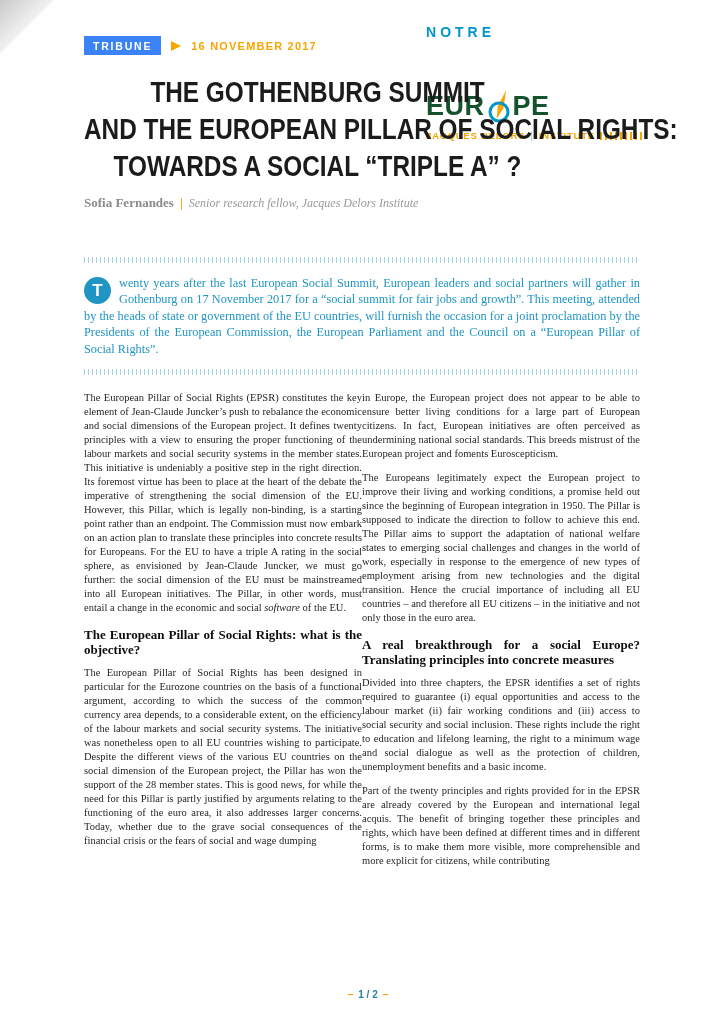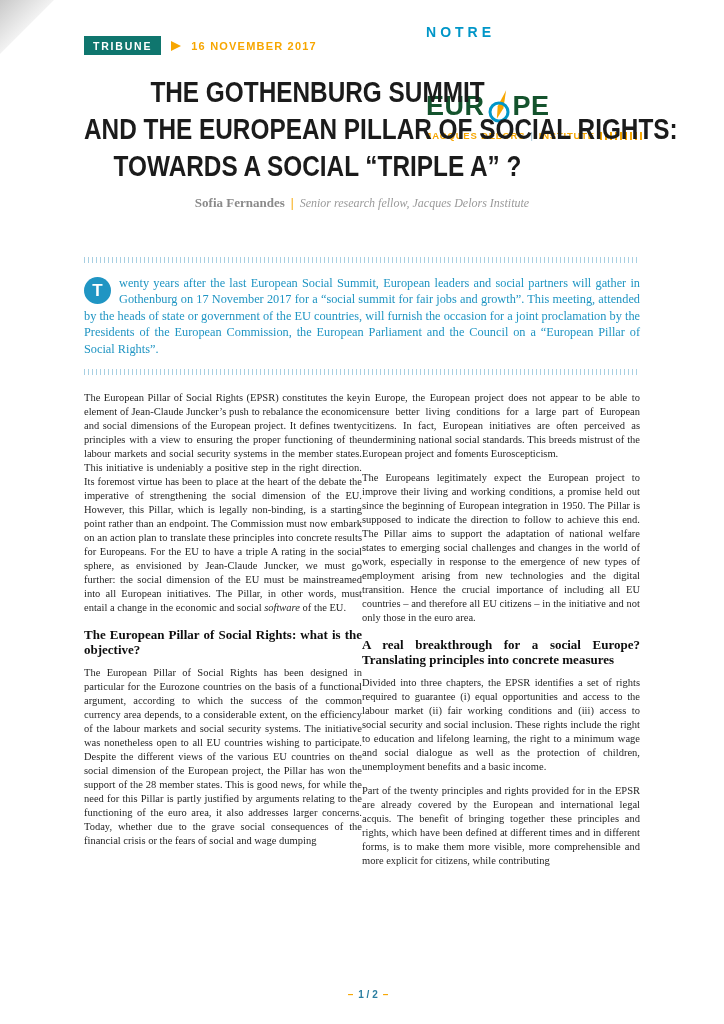--- a/index.html
+++ b/index.html
@@ -11,21 +11,21 @@
     position:absolute;top:0;left:0;width:54px;height:54px;
     background:linear-gradient(135deg,#c9c9c9 0%,#ececec 42%,#ffffff 65%);
     clip-path:polygon(0 0,100% 0,0 100%);
   }
   .page{position:absolute;inset:0;padding:36px 84px 0 84px;box-sizing:border-box;}
 
   
   .header{position:relative;height:22px;}
   .badge-row{display:flex;align-items:center;gap:10px;}
   .badge{
-    background:#0f766e;color:#ffffff;font-family:"Liberation Sans",sans-serif;
+    background:#3b82f6;color:#ffffff;font-family:"Liberation Sans",sans-serif;
     font-weight:bold;font-size:10.5px;letter-spacing:1.8px;padding:4px 9px 3px 9px;
   }
   .arrow{width:0;height:0;border-left:10px solid #f7a600;border-top:5px solid transparent;border-bottom:5px solid transparent;}
   .date{color:#f7a600;font-family:"Liberation Sans",sans-serif;font-weight:bold;font-size:11px;letter-spacing:1.2px;}
 
   
   .logo{position:absolute;top:-12px;right:-2px;display:flex;flex-direction:column;align-items:flex-start;}
   .logo-notre{color:#0096c8;font-family:"Liberation Sans",sans-serif;font-weight:bold;font-size:14px;letter-spacing:4px;margin-right:56px;}
   .logo-europe{color:#14532d;font-family:"Liberation Sans",sans-serif;font-weight:bold;font-size:27px;letter-spacing:.5px;line-height:26px;display:flex;align-items:flex-end;margin-top:48px;}
   .logo-europe svg{margin:0 1px -5px 1px;display:block;}
@@ -34,21 +34,21 @@
   .logo-bars{width:42px;height:8px;background:repeating-linear-gradient(90deg,#f7a600 0 2px,transparent 2px 5px);}
 
   
   .title{margin-top:16px;text-align:center;}
   .title-line{
     font-family:"Liberation Sans",sans-serif;font-weight:bold;color:#1b1b1b;
     font-size:29px;line-height:37px;transform:scaleX(.84);transform-origin:0 50%;white-space:nowrap;
   }
 
   
-  .author{margin-top:10px;font-size:13px;text-align:center;}
+  .author{margin-top:10px;font-size:13px;}
   .author-name{color:#8a8a8a;font-weight:bold;}
   .author-sep{color:#f7a600;font-weight:bold;margin:0 6px;}
   .author-role{color:#9a9a9a;font-style:italic;font-size:12px;}
 
   
   .hatch{height:6px;background:repeating-linear-gradient(90deg,#a7cfe2 0 1px,transparent 1px 4px);}
   .hatch-top{margin-top:46px;}
   .hatch-bottom{margin-top:12px;}
 
   

